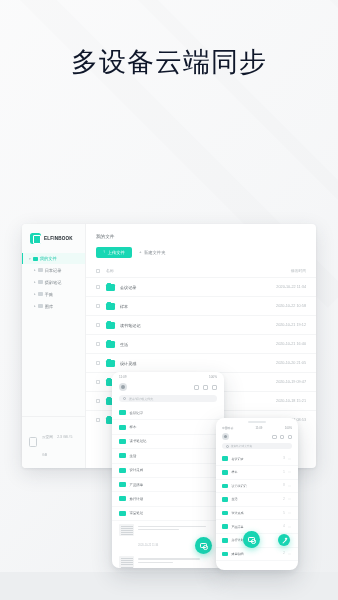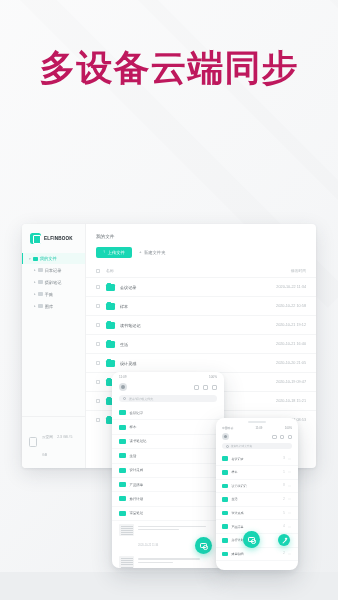--- a/index.html
+++ b/index.html
@@ -32,24 +32,24 @@
   }
   #bottombar {
     position: absolute; left: 0; right: 0; bottom: 0; height: 28px;
     background: #eceef0;
   }
 
   
   #headline {
     position: absolute; left: 0; right: 0; top: 44px;
     text-align: center;
-    font-size: 36px;
-    font-weight: 700;
+    font-size: 27px;
+    font-weight: 400;
     letter-spacing: 1px;
-    color: #be185d;
+    color: #0f172a;
     z-index: 5;
   }
 
   
   #desktop {
     position: absolute;
     left: 22px; top: 224px;
     width: 294px; height: 244px;
     background: #ffffff;
     border-radius: 4px;

